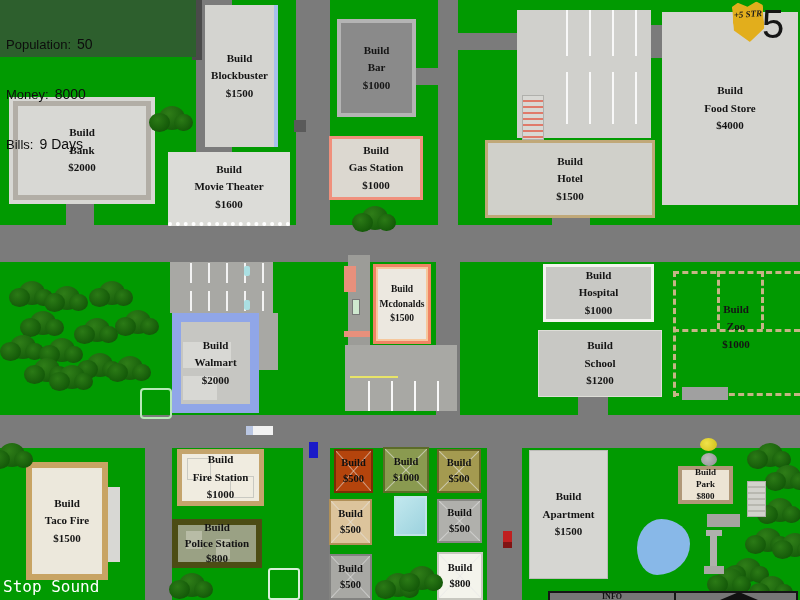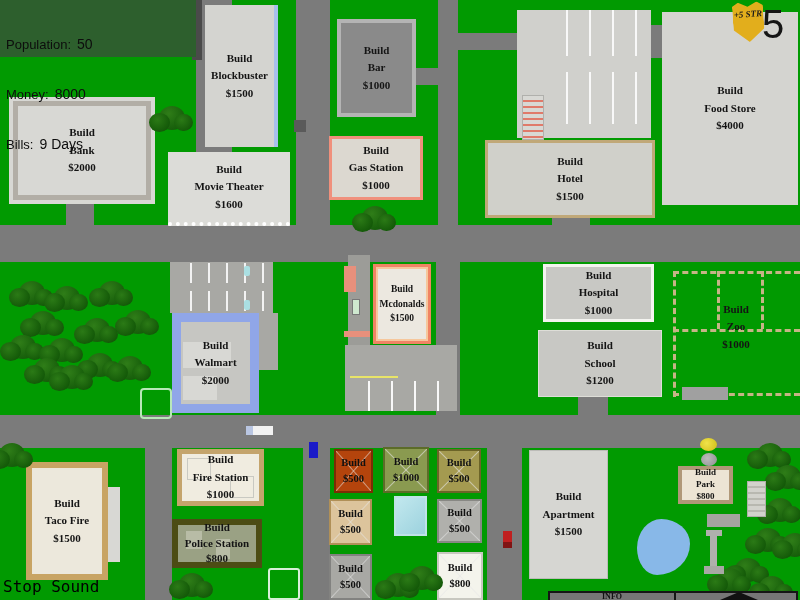--- a/index.html
+++ b/index.html
@@ -31,21 +31,21 @@
        color:#0d0d0d;padding:3px 0 0 6px;box-sizing:border-box;z-index:20;}
   .hud-row{display:flex;align-items:baseline;gap:6px;font-size:13px;height:17px;margin-top:33px;}
   .hud-row .val{font-size:14px;}
   .shield{position:absolute;left:733px;top:2px;width:31px;height:40px;z-index:21;
        background:#e2ae1c;text-align:center;font-family:"Liberation Serif",serif;
        font-style:italic;font-weight:bold;font-size:9px;line-height:1.35;color:#1a1a1a;
        clip-path:polygon(0% 10%,20% 0%,50% 12%,80% 0%,100% 10%,100% 68%,50% 100%,0% 68%);
        padding-top:6px;box-sizing:border-box;transform:rotate(-4deg);}
   .bigfive{position:absolute;left:762px;top:2px;font-size:40px;color:#151515;z-index:20;}
   .stopsound{position:absolute;left:3px;top:577px;font-family:"DejaVu Sans Mono",monospace;
-       font-size:16px;color:#000000;z-index:20;}
+       font-size:16px;color:#ffffff;z-index:20;}
   .infobar{position:absolute;left:548px;top:591px;width:250px;height:9px;background:#767676;
        border:2px solid #151515;border-bottom:none;box-sizing:border-box;z-index:20;display:flex;}
   .infocell{position:relative;height:100%;}
   .info-label{position:absolute;left:0;right:0;top:-1px;text-align:center;
        font-family:"Liberation Serif",serif;font-weight:bold;font-size:8px;color:#111;}
   .tri-up{position:absolute;left:44px;top:-1px;width:0;height:0;
        border-left:19px solid transparent;border-right:19px solid transparent;border-bottom:8px solid #111;}
   .car{position:absolute;z-index:6;}
 </style>
 </head>

